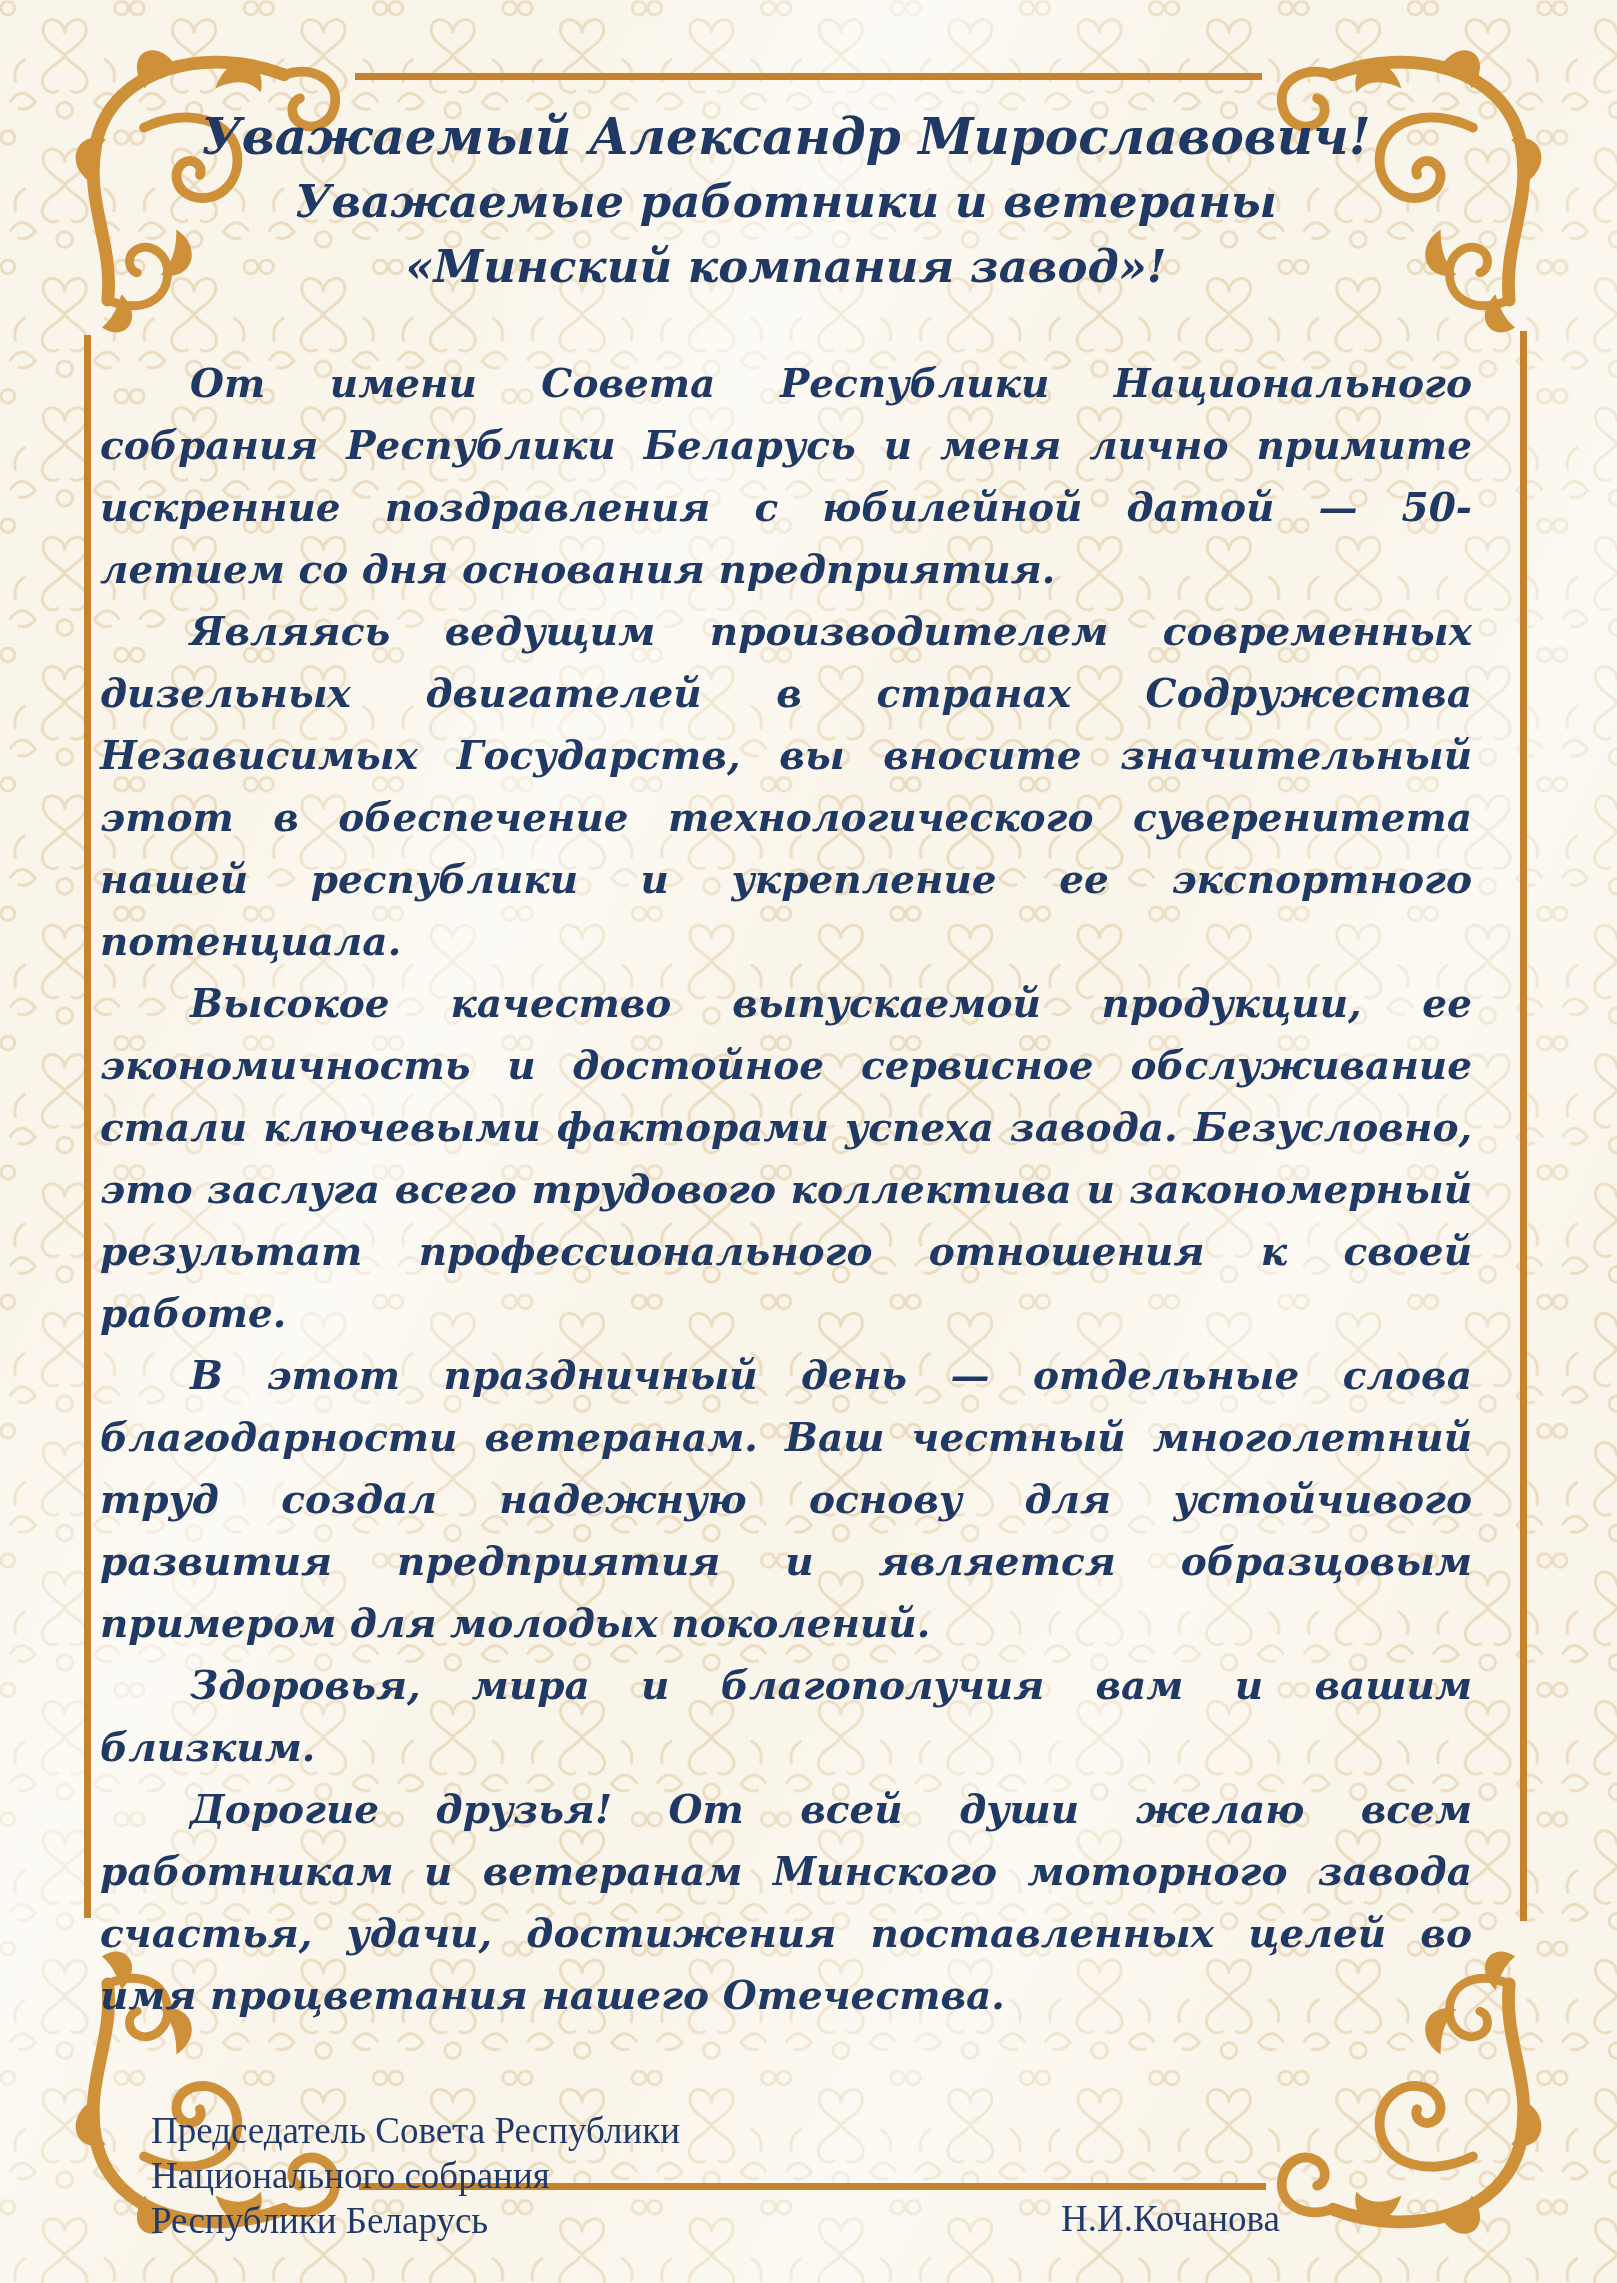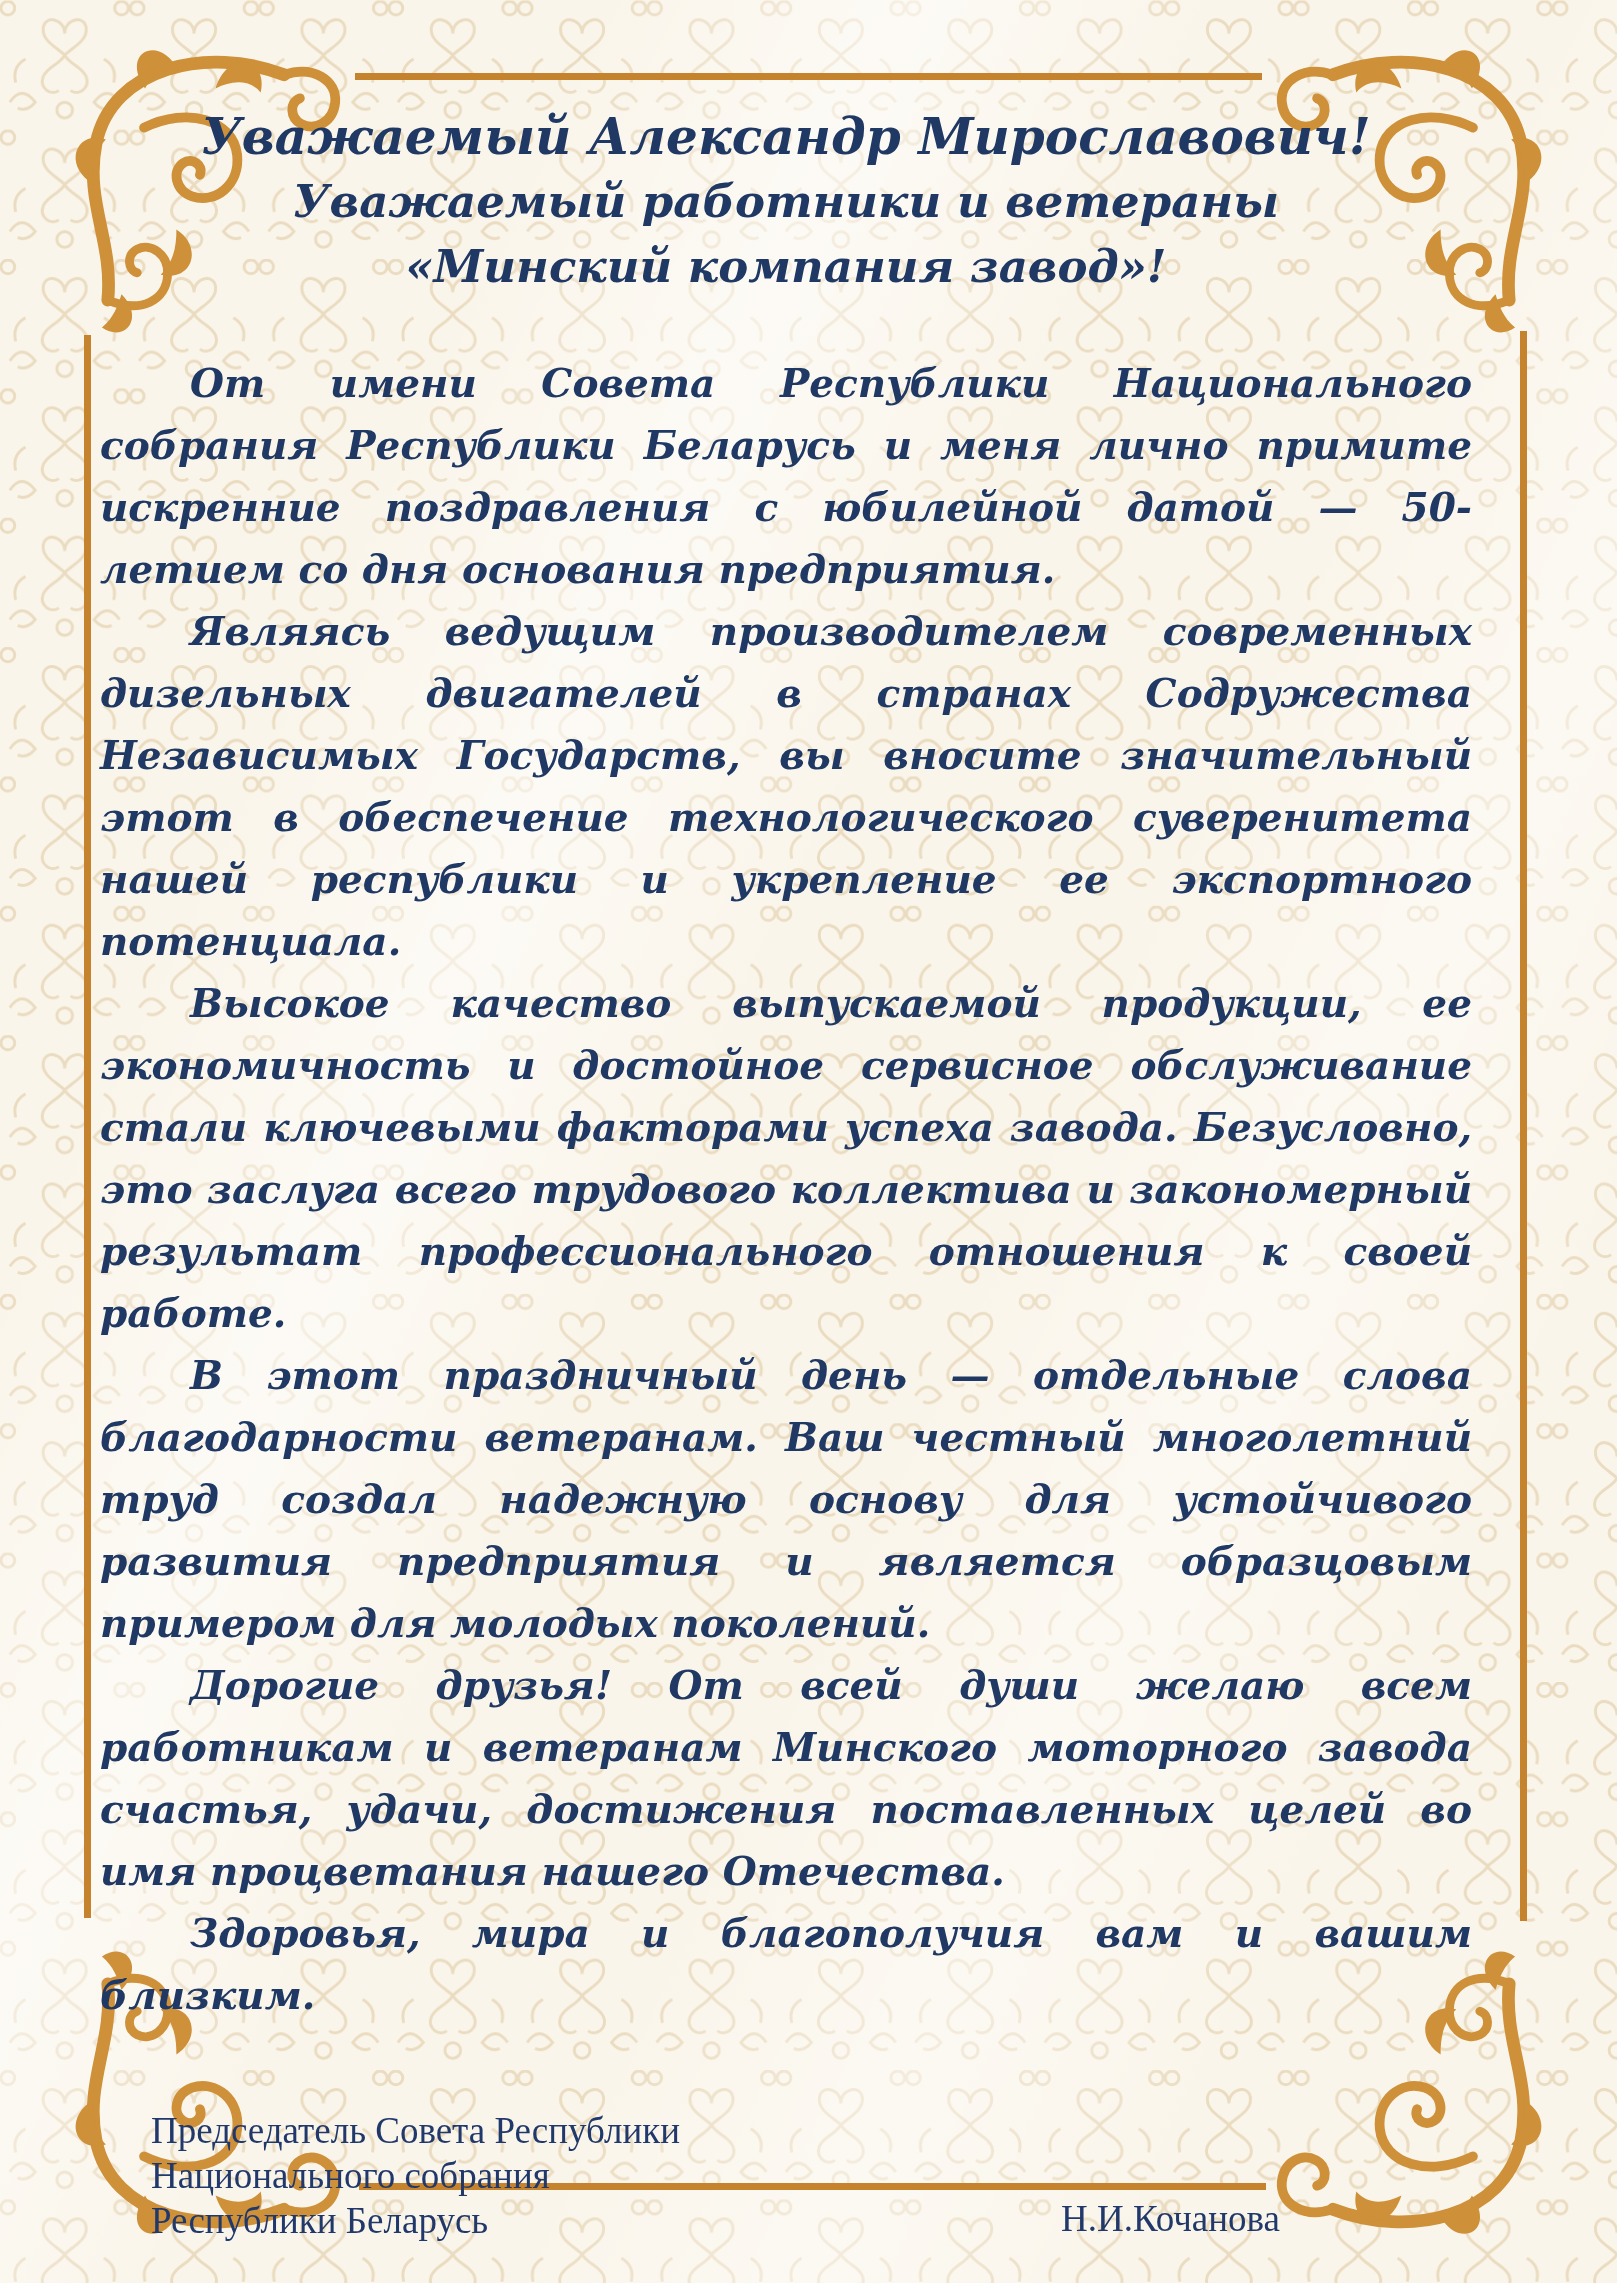--- a/index.html
+++ b/index.html
@@ -148,31 +148,31 @@
   <use href="#orn" transform="translate(52,38)"></use>
   <use href="#orn" transform="translate(1598,38) scale(-1,1)"></use>
   <use href="#orn" transform="translate(52,2292) scale(1,-1)"></use>
   <use href="#orn" transform="translate(1598,2292) scale(-1,-1)"></use>
 </svg>
 
 <div class="content">
 
   <div class="greeting">
     <div class="g-line first">Уважаемый Александр Мирославович!</div>
-    <div class="g-line">Уважаемый работники и ветераны</div>
+    <div class="g-line">Уважаемые работники и ветераны</div>
     <div class="g-line">«Минский компания завод»!</div>
   </div>
 
   <div class="letter-body">
     <p>От имени Совета Республики Национального собрания Республики Беларусь и меня лично примите искренние поздравления с юбилейной датой — 50-летием со дня основания предприятия.</p>
     <p>Являясь ведущим производителем современных дизельных двигателей в странах Содружества Независимых Государств, вы вносите значительный этот в обеспечение технологического суверенитета нашей республики и укрепление ее экспортного потенциала.</p>
     <p>Высокое качество выпускаемой продукции, ее экономичность и достойное сервисное обслуживание стали ключевыми факторами успеха завода. Безусловно, это заслуга всего трудового коллектива и закономерный результат профессионального отношения к своей работе.</p>
     <p>В этот праздничный день — отдельные слова благодарности ветеранам. Ваш честный многолетний труд создал надежную основу для устойчивого развития предприятия и является образцовым примером для молодых поколений.</p>
+    <p>Здоровья, мира и благополучия вам и вашим близким.</p>
     <p>Дорогие друзья! От всей души желаю всем работникам и ветеранам Минского моторного завода счастья, удачи, достижения поставленных целей во имя процветания нашего Отечества.</p>
-    <p>Здоровья, мира и благополучия вам и вашим близким.</p>
   </div>
 
   <div class="signature">
     <div class="position">
       <div>Председатель Совета Республики</div>
       <div>Национального собрания</div>
       <div>Республики Беларусь</div>
     </div>
     <div class="name">Н.И.Кочанова</div>
   </div>

